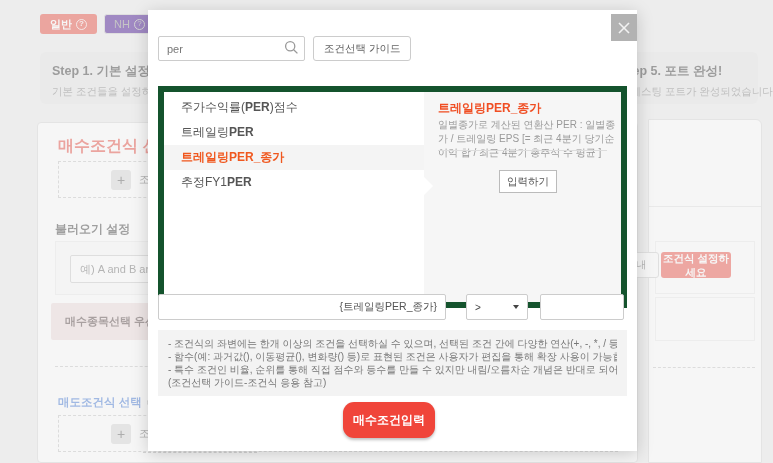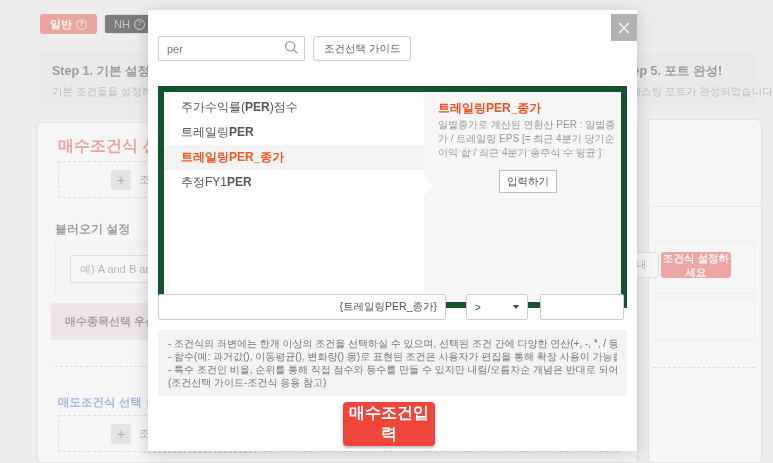--- a/index.html
+++ b/index.html
@@ -10,21 +10,21 @@
     font-family:"Liberation Sans","DejaVu Sans",sans-serif;
     color:#555;
   }
   
   .bg { position:absolute; inset:0; z-index:1; }
   .tabs { position:absolute; left:40px; top:14px; display:flex; gap:7px; }
   .tab { height:20px; padding:0 9px; display:inline-flex; align-items:center; gap:4px;
          font-size:11px; border-radius:3px; border:1px solid transparent; cursor:pointer;
          background:none; font-family:inherit; }
   .tab-red { background:#e8564a; color:#fff; font-weight:bold; }
-  .tab-plain { background:#000000; border-color:#cfcfcf; color:#999; }
+  .tab-plain { background:#4c1d95; border-color:#cfcfcf; color:#999; }
   .qmark { display:inline-flex; width:11px; height:11px; border-radius:50%;
            border:1px solid #b9b9b9; color:#aaa; font-size:8px; line-height:1;
            align-items:center; justify-content:center; flex:0 0 auto; }
   .qmark-light { border-color:rgba(255,255,255,.8); color:rgba(255,255,255,.9); }
   .stepbox { position:absolute; background:#e6e6e6; border-radius:6px; padding:11px 12px; }
   .step1 { left:40px; top:52px; width:312px; height:52px; }
   .step5 { left:608px; top:52px; width:150px; height:52px; }
   .step-title { font-size:12.5px; font-weight:bold; color:#444; white-space:nowrap; }
   .step-sub { font-size:10.5px; color:#8d8d8d; margin-top:5px; white-space:nowrap; }
 
@@ -112,22 +112,22 @@
                border-radius:2px; background:#fff; display:flex; align-items:center;
                justify-content:space-between; padding:0 8px; font-size:10px; color:#444;
                cursor:pointer; }
   .chev { width:0; height:0; border-left:3.5px solid transparent; border-right:3.5px solid transparent;
           border-top:4.5px solid #444; }
   .rhs-input { position:absolute; left:382px; top:0; width:84px; height:26px; border:1px solid #ccc;
                border-radius:2px; padding:0 8px; font-size:10.5px; font-family:inherit; }
   .notes { position:absolute; left:10px; top:320px; width:469px; background:#f3f3f3;
            padding:7px 10px; }
   .note-line { font-size:10px; color:#777; line-height:13px; white-space:nowrap; overflow:hidden; }
-  .submit-btn { position:absolute; left:195px; top:392px; width:92px; height:44px; background:#f0453a;
-                border:none; border-radius:4px; color:#fff; font-size:16px; font-weight:bold;
+  .submit-btn { position:absolute; left:195px; top:392px; width:92px; height:36px; background:#f0453a;
+                border:none; border-radius:11px; color:#fff; font-size:12px; font-weight:bold;
                 font-family:inherit; box-shadow:0 2px 3px rgba(0,0,0,0.25); cursor:pointer; }
 </style>
 </head>
 <body>
 
 <div class="bg">
 
   <div class="tabs">
     <button class="tab tab-red">
       <span>일반</span>

